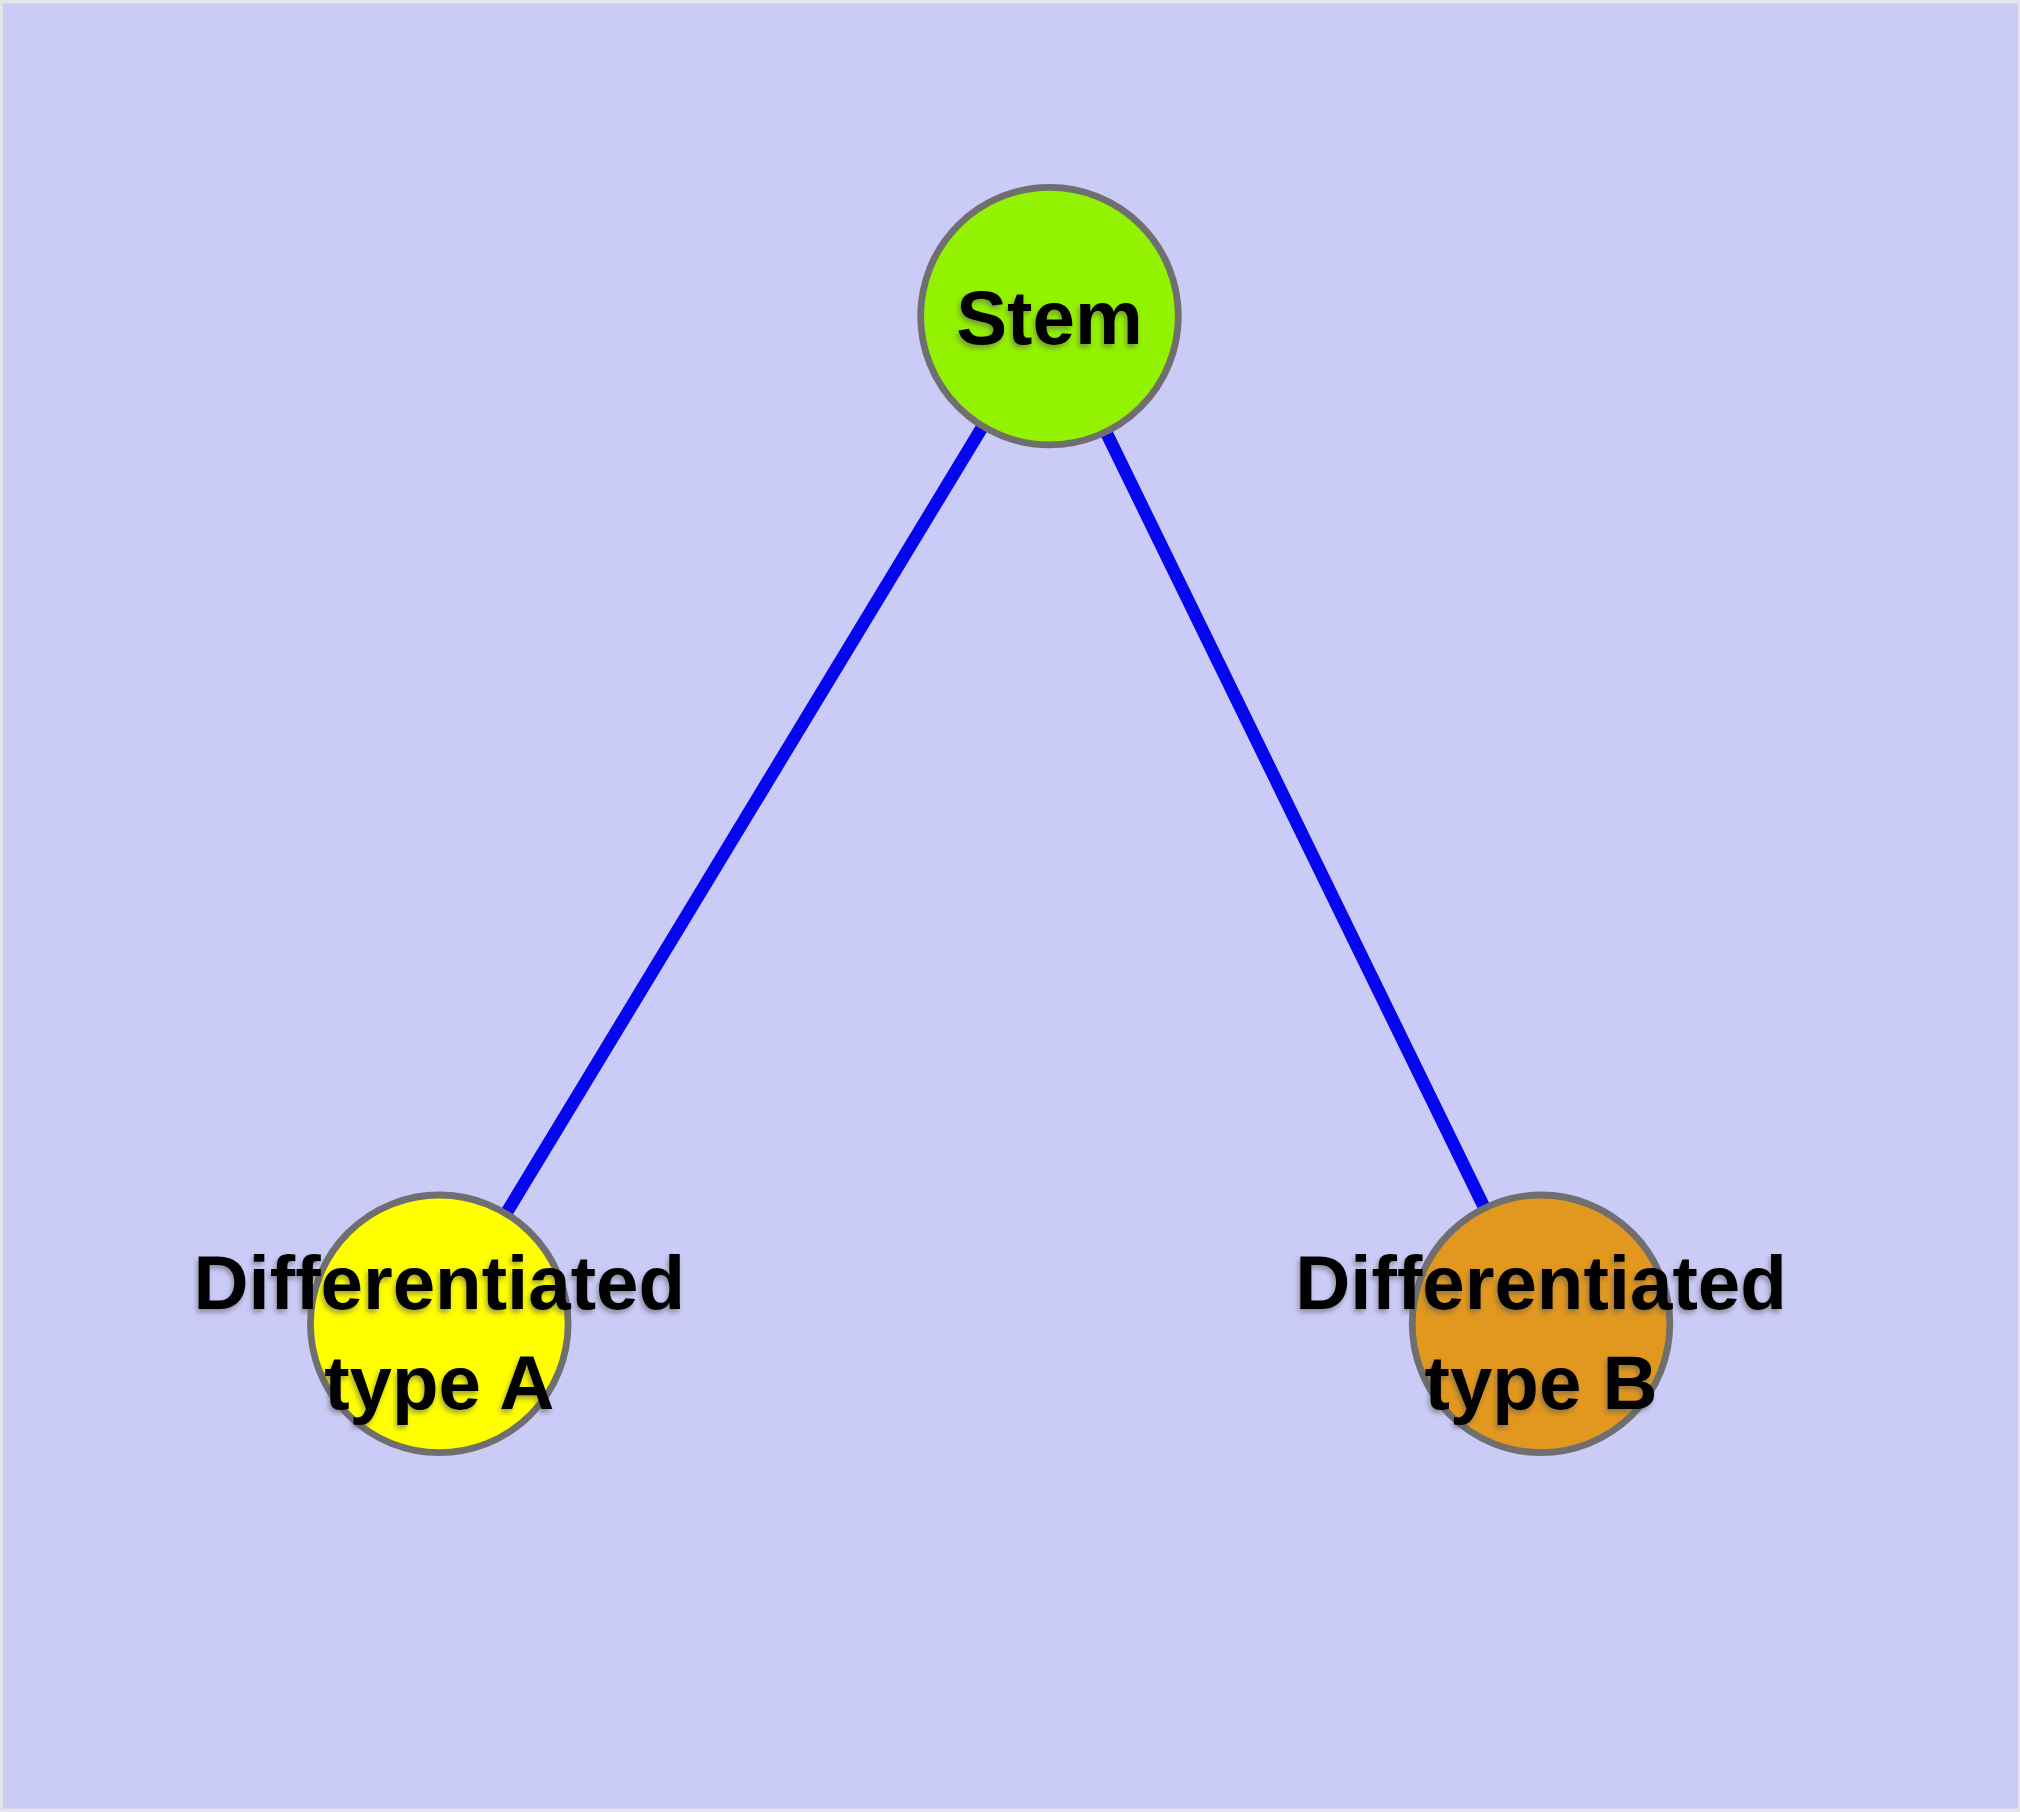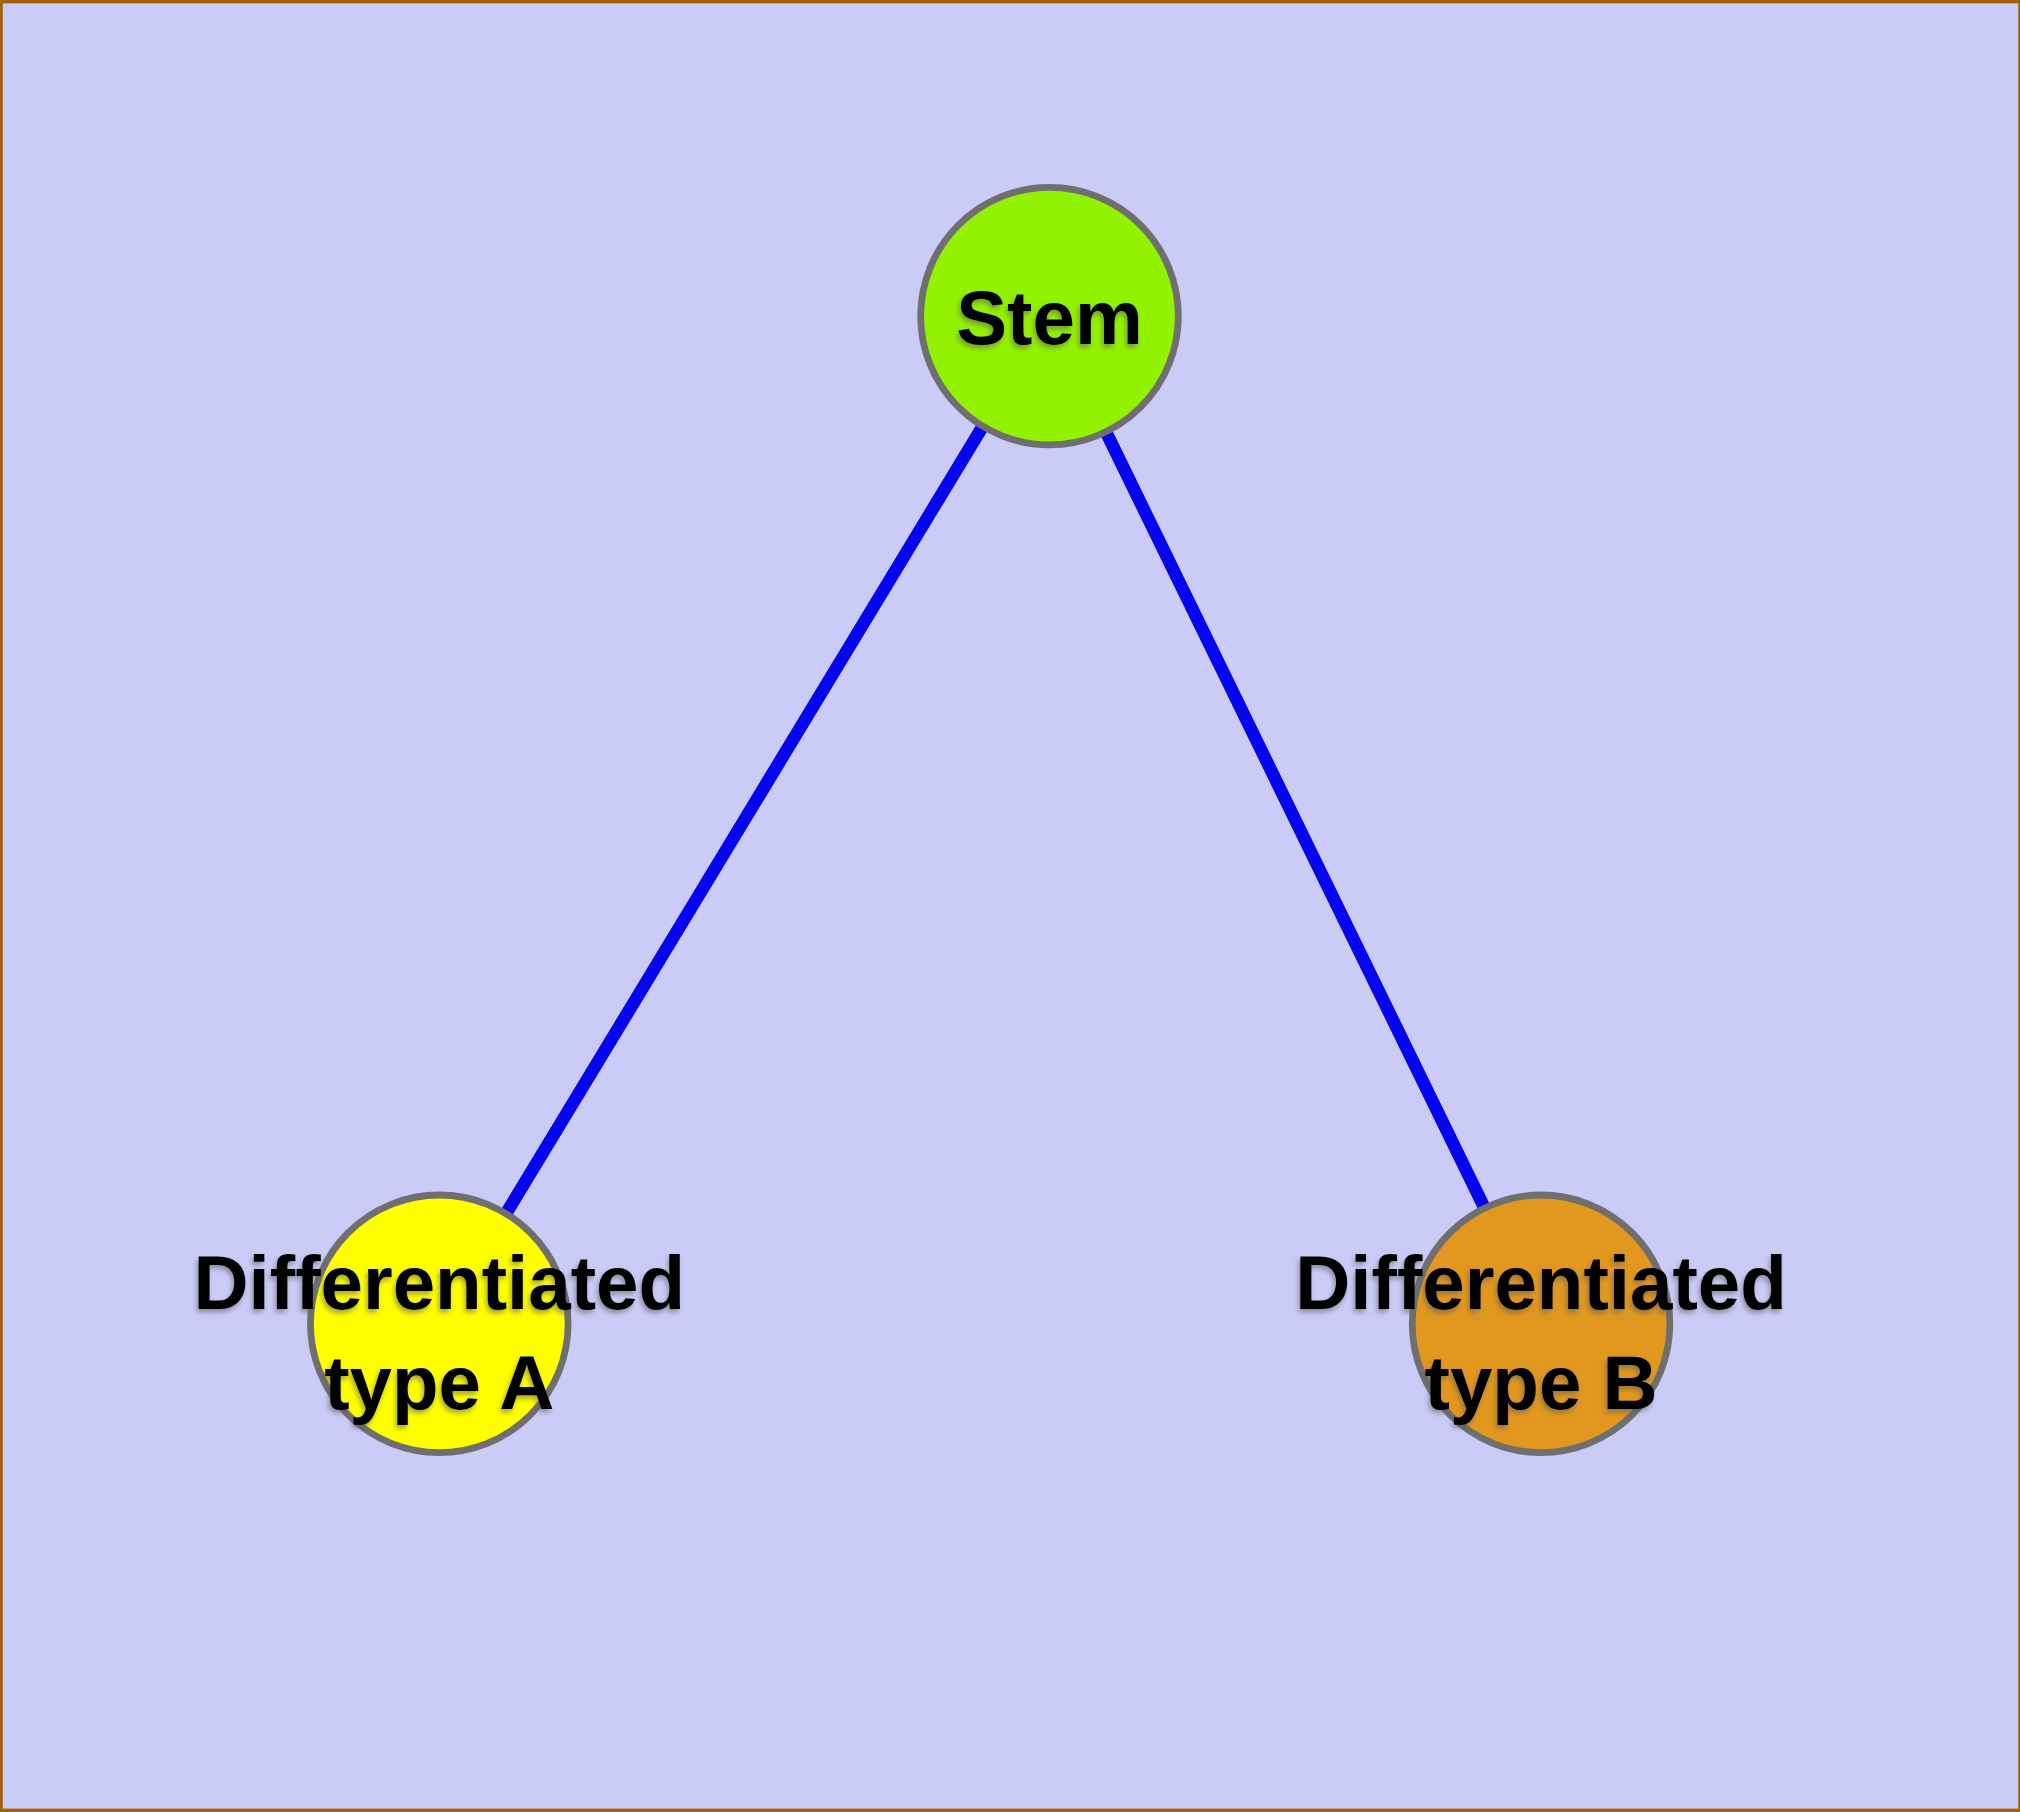--- a/index.html
+++ b/index.html
@@ -4,21 +4,21 @@
 <style>
   html, body {
     margin: 0;
     padding: 0;
     background: #ffffff;
   }
   .stage {
     position: relative;
     width: 2021px;
     height: 1812px;
-    background: #a16207;
+    background: #e5e5e5;
   }
   svg.graph {
     position: absolute;
     left: 0;
     top: 0;
     display: block;
   }
   .edge {
     stroke-width: 15px;
     fill: none;

